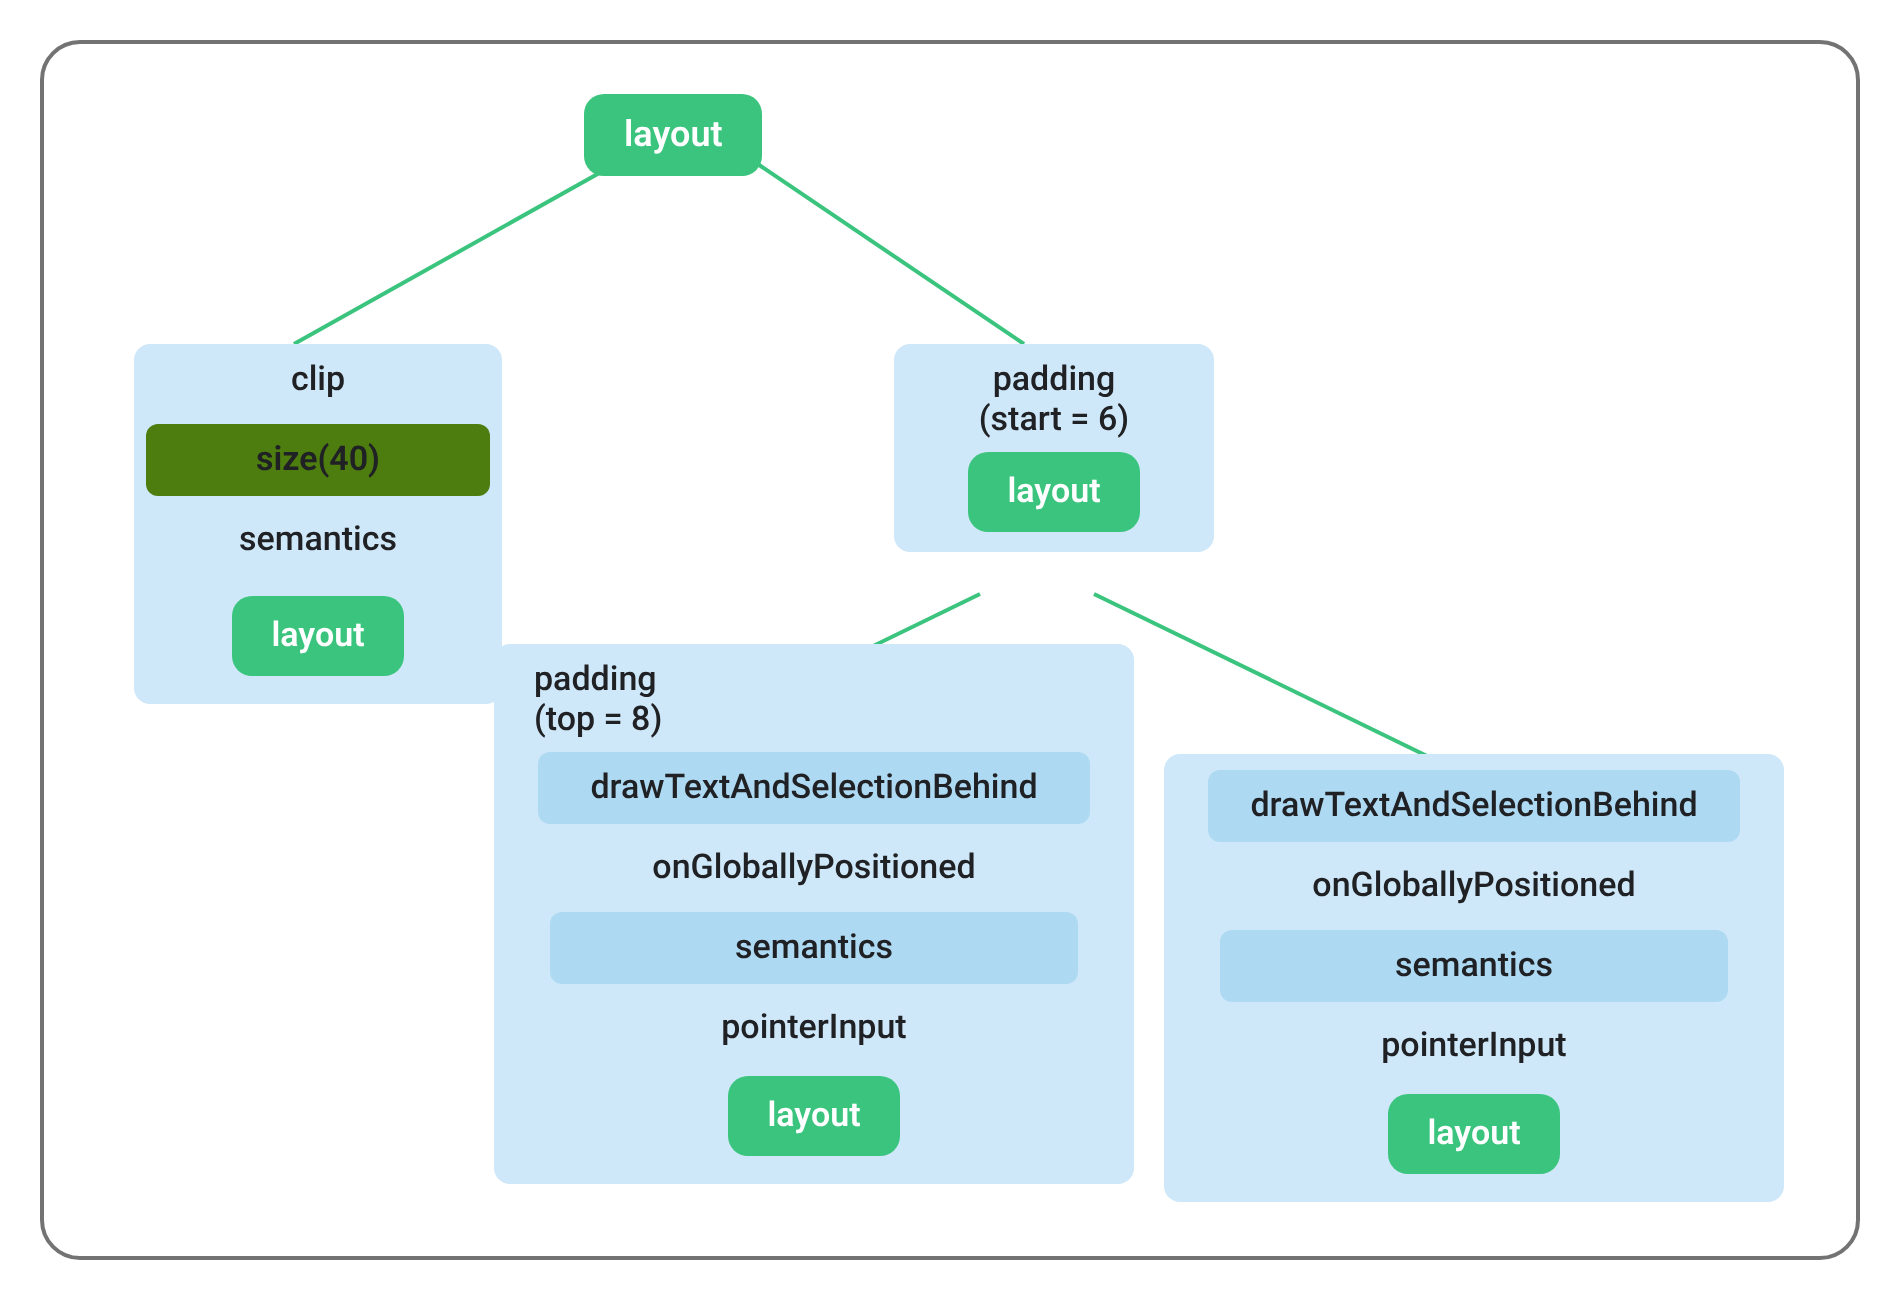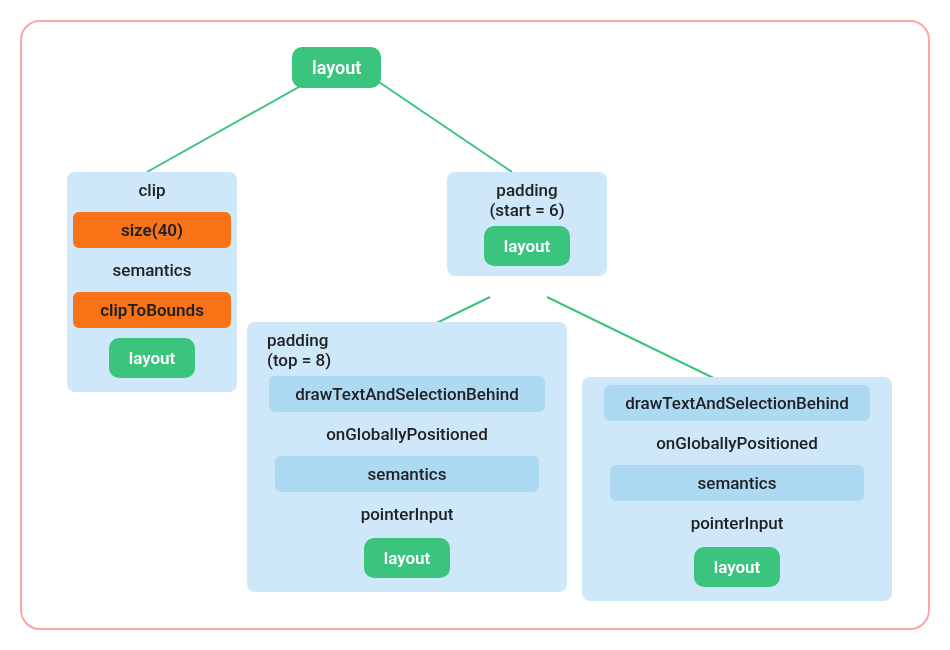--- a/index.html
+++ b/index.html
@@ -4,21 +4,21 @@
 <style>
   * { box-sizing: border-box; margin: 0; padding: 0; }
   body {
     font-family: -apple-system, BlinkMacSystemFont, "Segoe UI", Roboto, Arial, sans-serif;
     background: #fff;
     padding: 20px;
   }
   .frame {
     width: 910px;
     height: 610px;
-    border: 2px solid #fca5a5;
+    border: 2px solid #737373;
     border-radius: 20px;
     position: relative;
     margin: 0 auto;
   }
   .node-green {
     background: #3ac47d;
     color: #fff;
     font-weight: 600;
     padding: 10px 20px;
     border-radius: 10px;
@@ -32,21 +32,21 @@
     position: absolute;
     text-align: center;
     font-size: 17px;
     color: #202124;
   }
   .row-plain {
     padding: 8px 10px;
     font-weight: 500;
   }
   .row-strong {
-    background: #f97316;
+    background: #4d7c0f;
     border-radius: 6px;
     margin: 4px 6px;
     padding: 8px 10px;
     font-weight: 600;
   }
   .row-band {
     background: #aed9f2;
     border-radius: 6px;
     margin: 4px 22px;
     padding: 8px 10px;
@@ -81,25 +81,24 @@
     <line x1="300" y1="52" x2="125" y2="150" stroke="#3ac47d" stroke-width="2"></line>
     <line x1="345" y1="52" x2="490" y2="150" stroke="#3ac47d" stroke-width="2"></line>
     <line x1="468" y1="275" x2="355" y2="330" stroke="#3ac47d" stroke-width="2"></line>
     <line x1="525" y1="275" x2="710" y2="365" stroke="#3ac47d" stroke-width="2"></line>
   </svg>
 
   <div class="node-green" style="left:270px; top:25px;">
     <span>layout</span>
   </div>
 
-  <div class="node-box" style="left:45px; top:150px; width:170px;">
+  <div class="node-box" style="left:45px; top:150px; width:184px;">
     <div class="row-plain">clip</div>
     <div class="row-strong">size(40)</div>
     <div class="row-plain">semantics</div>
-    <div class="row-strong">clipToBounds</div>
     <div class="node-box nested" style="position:relative;">
       <div class="btn-green">
         <span>layout</span>
       </div>
     </div>
   </div>
 
   <div class="node-box" style="left:425px; top:150px; width:160px; text-align:center;">
     <div class="row-plain" style="padding-bottom:0;">
       <span>padding</span><br>

